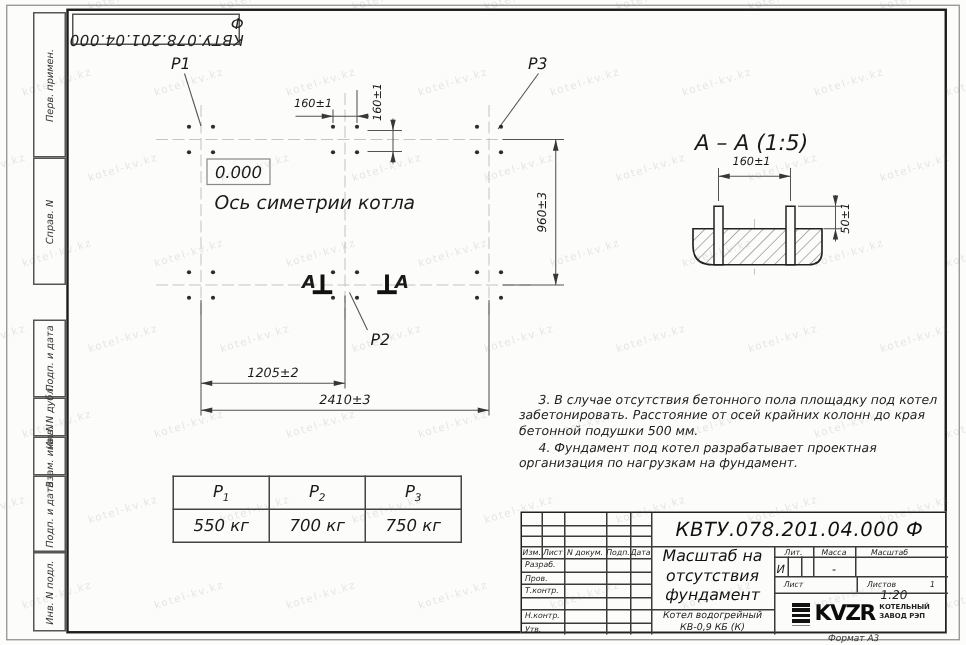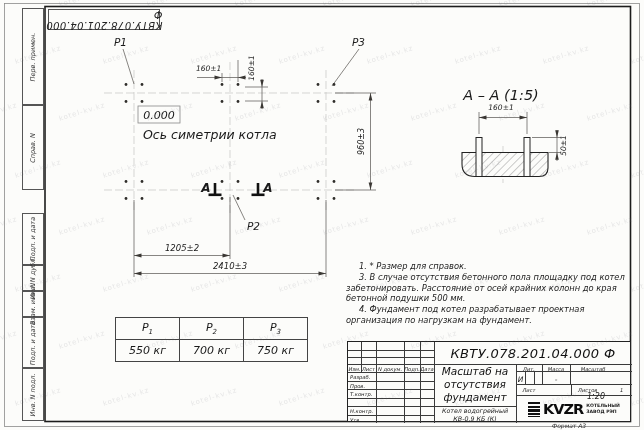--- a/index.html
+++ b/index.html
@@ -194,21 +194,20 @@
     </div>
   <div class="mcell" style="top:368px;height:53px;">
       <span>Инв. N подл.</span>
     </div>
 
   <div id="stamp" class="abs">
     <span>КВТУ.078.201.04.000 Ф</span>
   </div>
 
   <div id="notes" class="abs">
-    <p>1. * Размер для справок.</p>
     <p>3. В случае отсутствия бетонного пола площадку под котел забетонировать. Расстояние от осей крайних колонн до края бетонной подушки 500 мм.</p>
     <p>4. Фундамент под котел разрабатывает проектная организация по нагрузкам на фундамент.</p>
   </div>
 
   <table id="loadtbl" class="abs">
     <tbody>
         <tr>
       <td><span>P</span><sub>1</sub></td>
       <td><span>P</span><sub>2</sub></td>
       <td><span>P</span><sub>3</sub></td>

